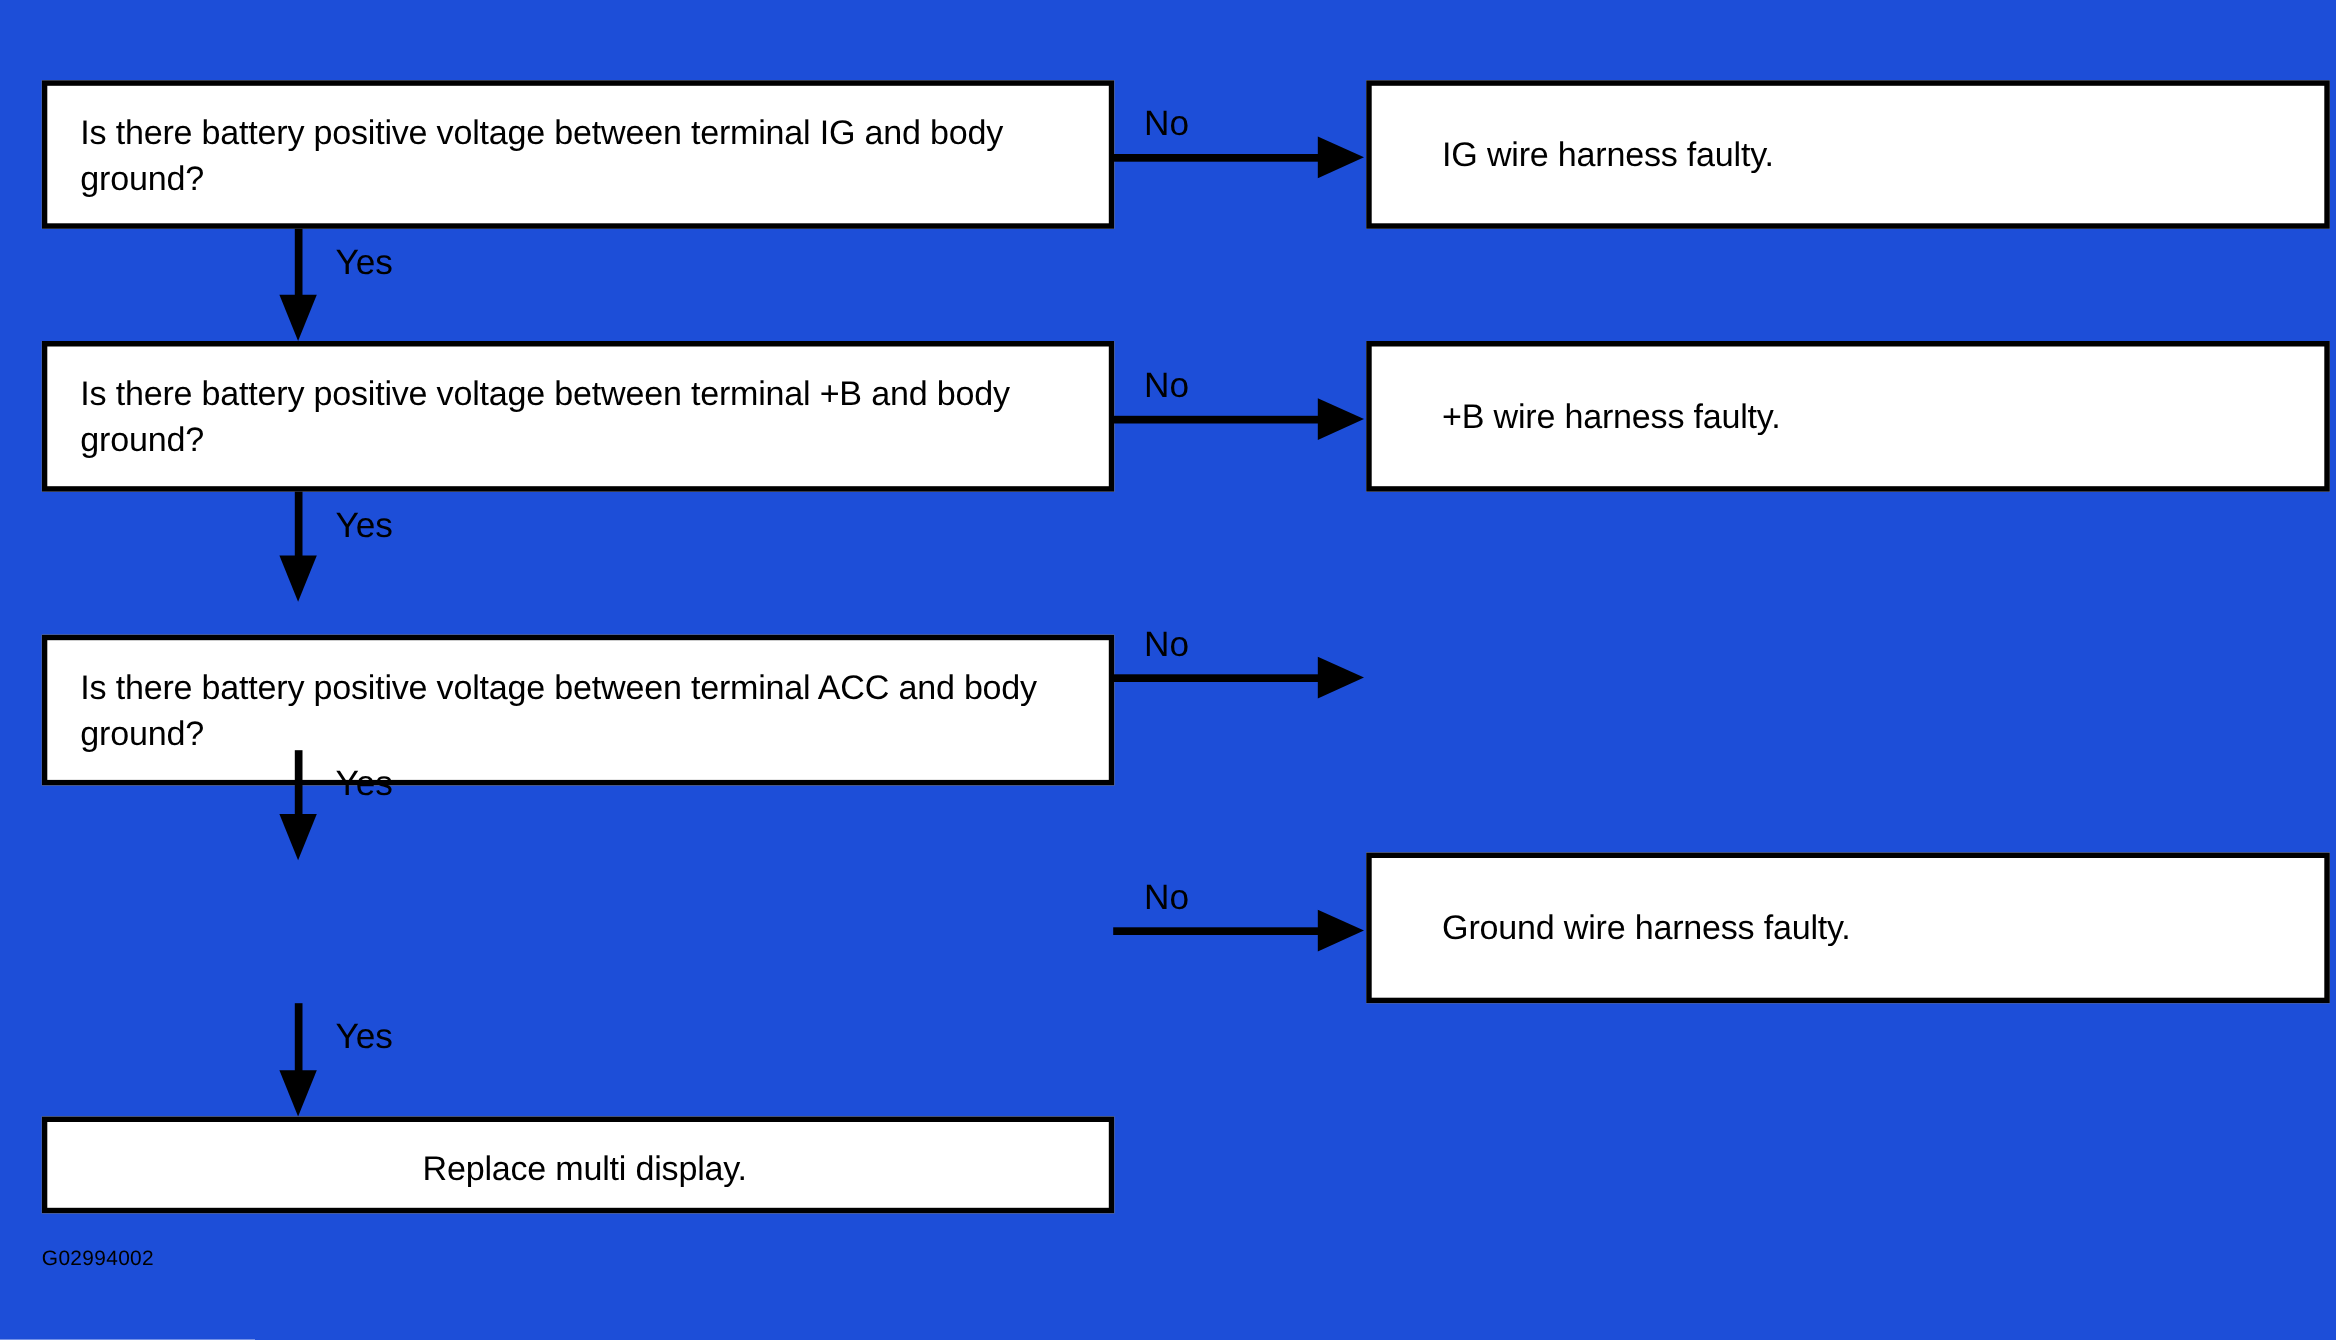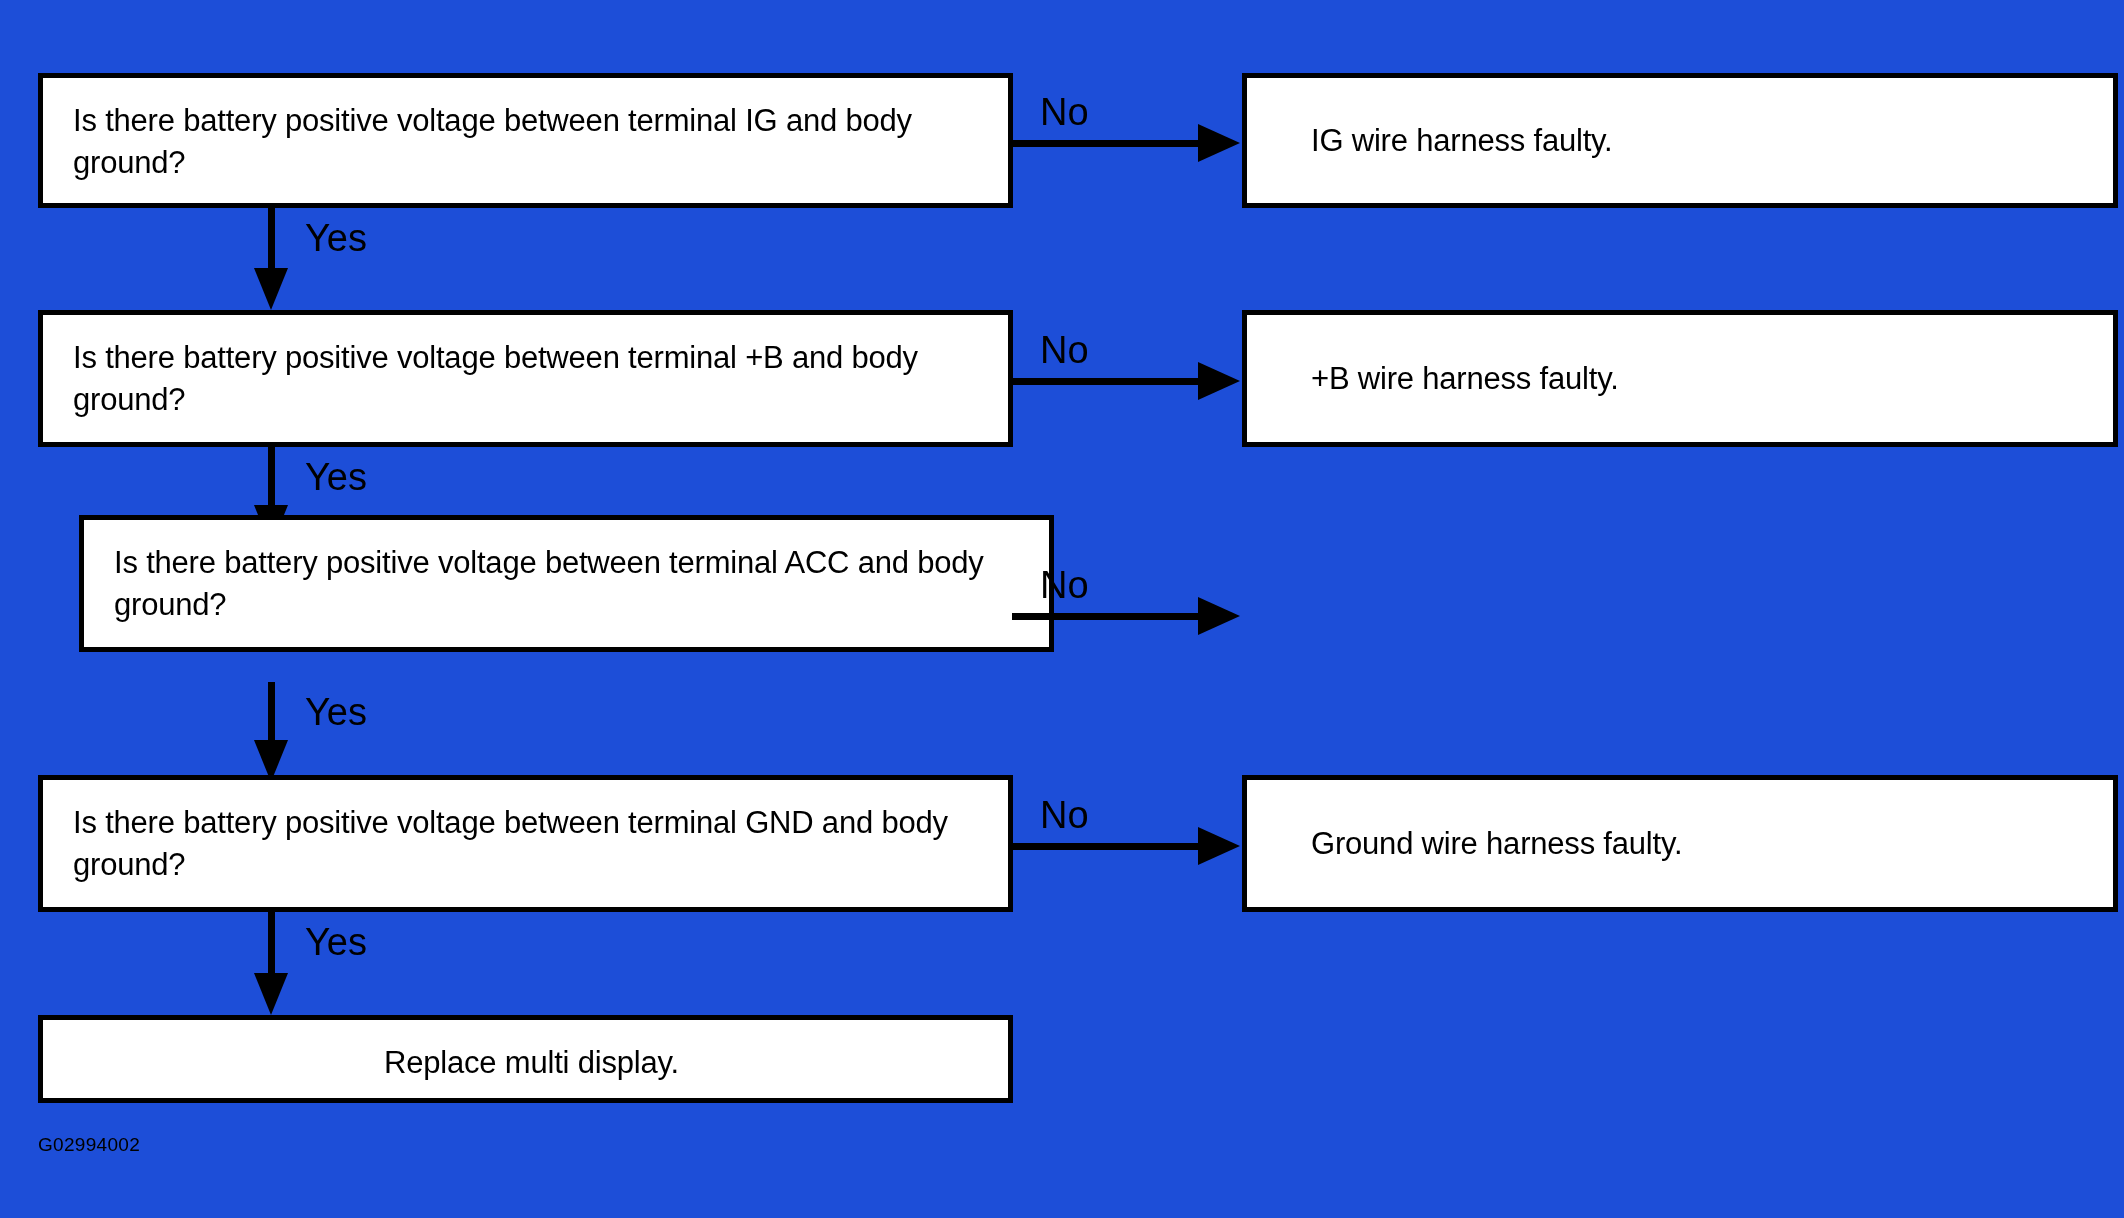--- a/index.html
+++ b/index.html
@@ -68,21 +68,21 @@
   .h-head {
     position: absolute;
     width: 0;
     height: 0;
     border-top: 19px solid transparent;
     border-bottom: 19px solid transparent;
     border-left: 42px solid #000000;
   }
   .edge-label {
     position: absolute;
-    font-size: 38px;
+    font-size: 32px;
     line-height: 40px;
     color: #000000;
     white-space: nowrap;
   }
   .fig-code {
     position: absolute;
     font-size: 19px;
     line-height: 30px;
     letter-spacing: 0.3px;
     color: #000000;
@@ -119,36 +119,33 @@
   <div class="edge-label" style="left:1040px; top:330px;">No</div>
 
   <div class="box r-box" style="left:1242px; top:310px; width:876px; height:137px;">
     <div class="box-text">+B wire harness faulty.</div>
   </div>
 
   <div class="v-line" style="left:268px; top:447px; height:60px;"></div>
   <div class="v-head" style="left:254px; top:505px;"></div>
   <div class="edge-label" style="left:305px; top:457px;">Yes</div>
 
-  <div class="box q-box" style="left:38px; top:515px; width:975px; height:137px;margin-left:41px;">
+  <div class="box q-box" style="left:38px; top:577px; width:975px; height:137px;">
     <div class="box-text">Is there battery positive voltage between terminal ACC and body ground?</div>
   </div>
 
   <div class="h-line" style="left:1012px; top:613px; width:188px;"></div>
   <div class="h-head" style="left:1198px; top:597px;"></div>
   <div class="edge-label" style="left:1040px; top:565px;">No</div>
 
 
   <div class="v-line" style="left:268px; top:682px; height:60px;"></div>
   <div class="v-head" style="left:254px; top:740px;"></div>
   <div class="edge-label" style="left:305px; top:692px;">Yes</div>
 
-  <div class="box q-box" style="left:38px; top:775px; width:975px; height:137px;">
-    <div class="box-text">Is there battery positive voltage between terminal GND and body ground?</div>
-  </div>
 
   <div class="h-line" style="left:1012px; top:843px; width:188px;"></div>
   <div class="h-head" style="left:1198px; top:827px;"></div>
   <div class="edge-label" style="left:1040px; top:795px;">No</div>
 
   <div class="box r-box" style="left:1242px; top:775px; width:876px; height:137px;">
     <div class="box-text">Ground wire harness faulty.</div>
   </div>
 
   <div class="v-line" style="left:268px; top:912px; height:63px;"></div>

